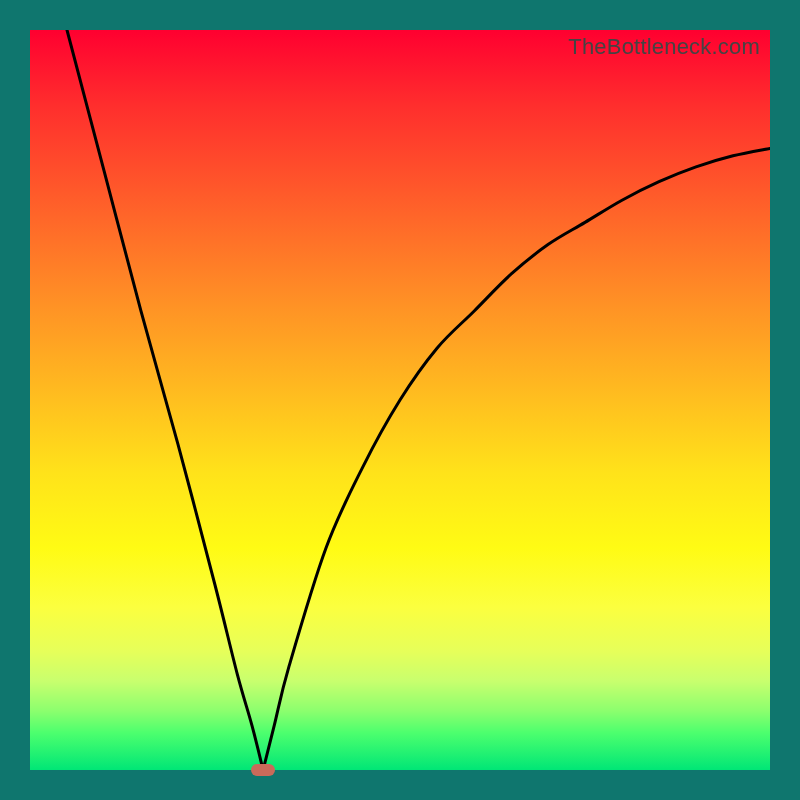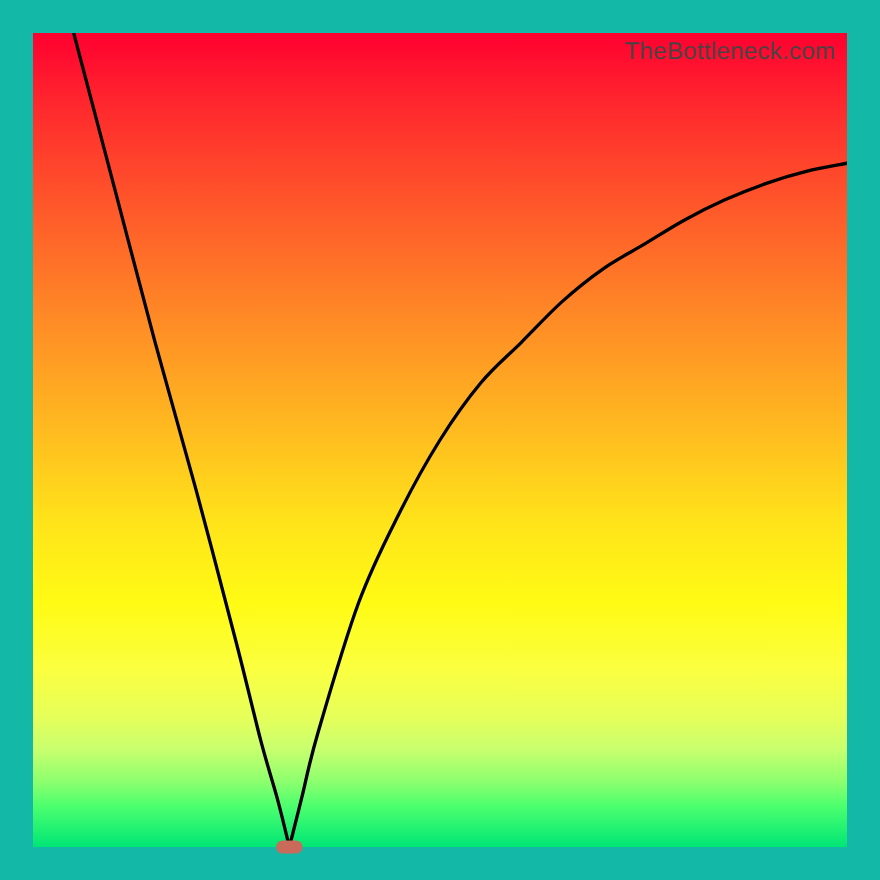--- a/index.html
+++ b/index.html
@@ -8,21 +8,21 @@
     width: 800px;
     height: 800px;
     overflow: hidden;
     font-family: Arial, Helvetica, sans-serif;
     background: #000;
   }
   .frame {
     position: relative;
     width: 800px;
     height: 800px;
-    background: #14b8a6;
+    background: #0f766e;
   }
   .plot-area {
     position: absolute;
     left: 30px;
     top: 30px;
     width: 740px;
     height: 740px;
     background: linear-gradient(to bottom,
       #ff0030 0%,
       #ff2d2d 10%,

